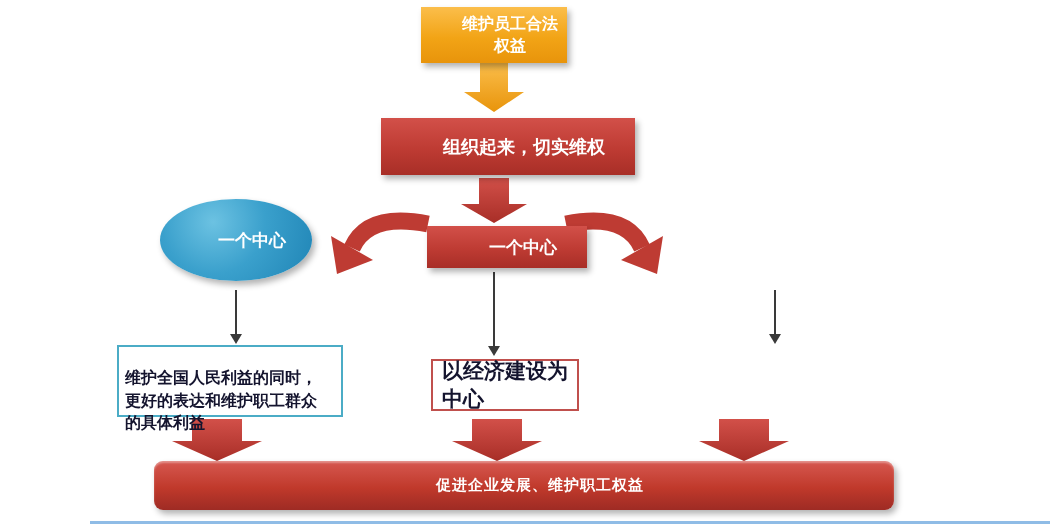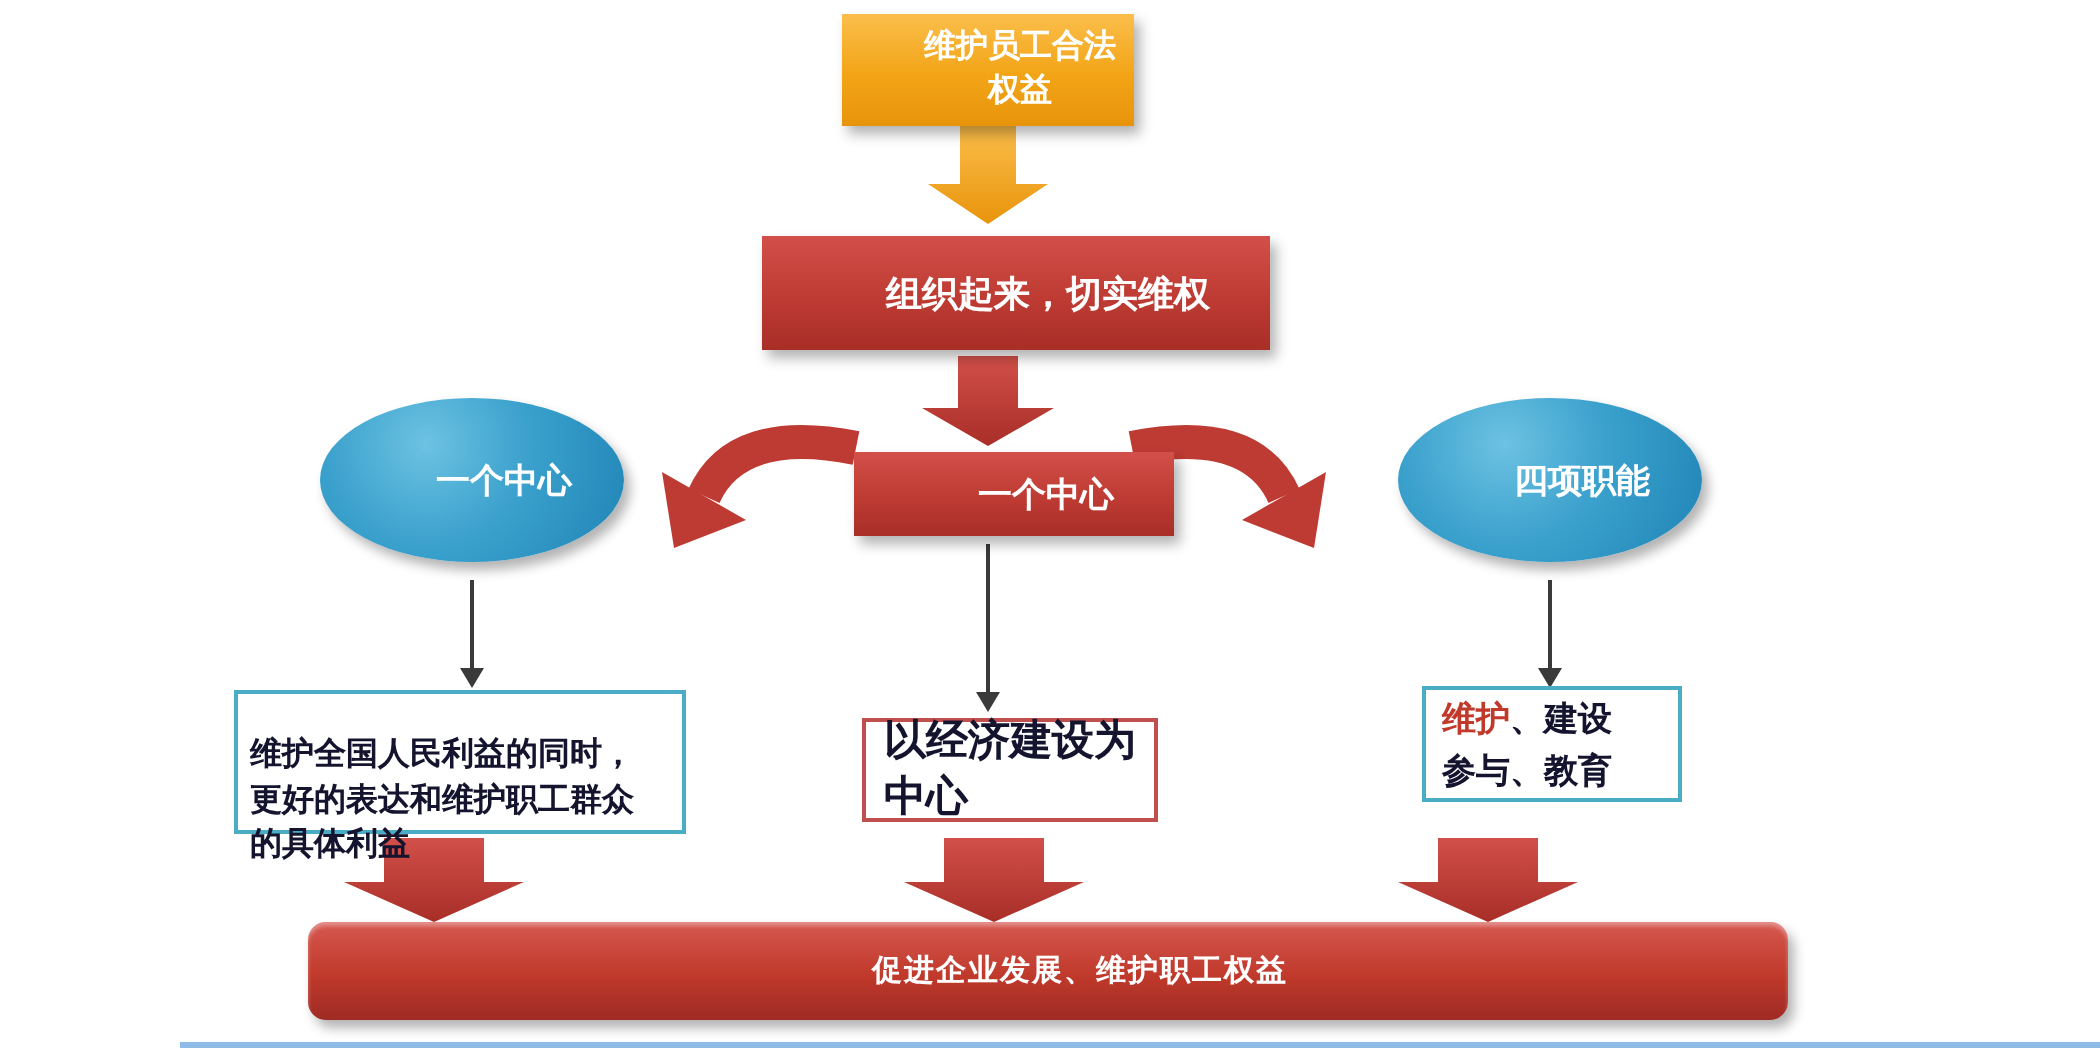--- a/index.html
+++ b/index.html
@@ -78,31 +78,26 @@
 
   <div class="abs shape-box orange-box multiline">维护员工合法
 权益</div>
 
   <div class="abs shape-box organize-box">组织起来，切实维权</div>
 
   <div class="abs shape-box ellipse ellipse-left">一个中心</div>
 
   <div class="abs shape-box center-box">一个中心</div>
 
-  <div class="abs shape-box ellipse ellipse-right">四项职能</div>
 
   <div class="abs note note-left multiline">维护全国人民利益的同时，
 更好的表达和维护职工群众
 的具体利益</div>
 
   <div class="abs note note-center multiline">以经济建设为
 中心</div>
 
-  <div class="abs note note-right">
-    <div><span class="red-text">维护</span><span>、建设</span></div>
-    <div>参与、教育</div>
-  </div>
 
   <div class="abs shape-box bottom-bar">促进企业发展、维护职工权益</div>
 
   <div class="abs bottom-line"></div>
 
 </div>
 
 </body></html>

